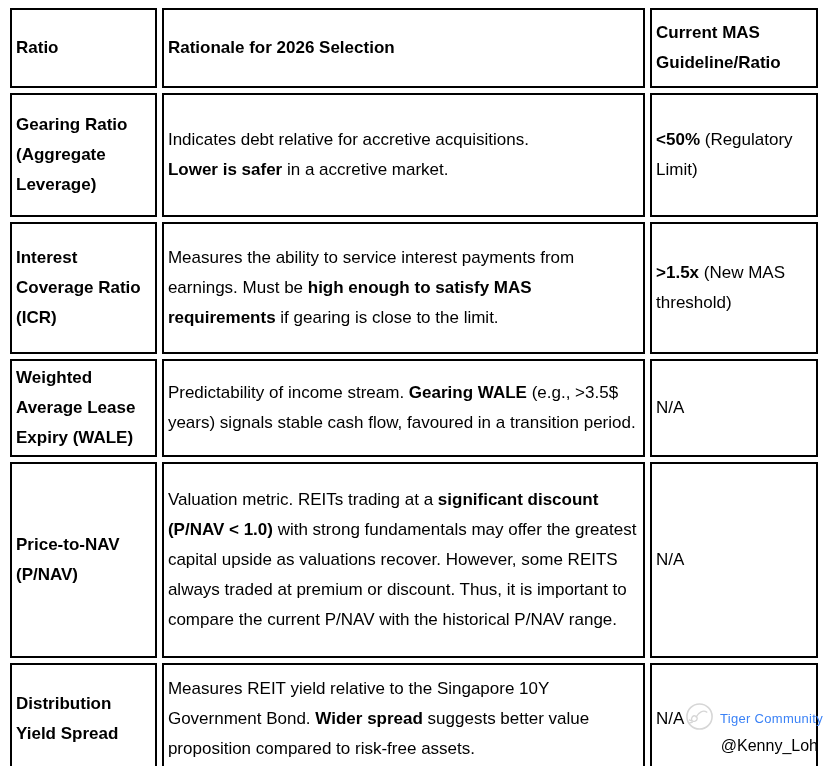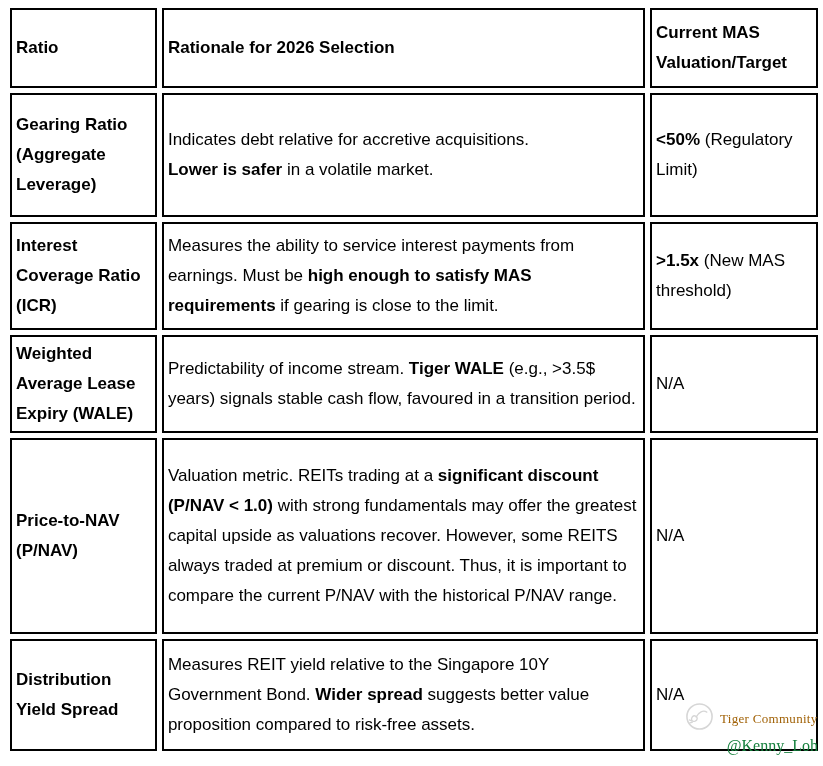--- a/index.html
+++ b/index.html
@@ -14,21 +14,21 @@
   th,td{
     border:2px solid #000000;vertical-align:middle;text-align:left;
     padding:2px 6px 2px 4px;font-size:17px;line-height:30px;
     box-sizing:border-box;overflow:hidden;background:#ffffff;
   }
   th{font-weight:bold}
   td.c-ratio{font-weight:bold}
   b{font-weight:bold}
   thead tr{height:80px}
   tbody tr:nth-child(1){height:124px}
-  tbody tr:nth-child(2){height:108px}
+  tbody tr:nth-child(2){height:132px}
   tbody tr:nth-child(3){height:82px}
   tbody tr:nth-child(4){height:196px}
   tbody tr:nth-child(5){height:112px}
 
   .watermark{position:absolute;left:684px;top:701px;width:134px;pointer-events:none}
   .wm-top{display:flex;align-items:center;gap:5px}
   .wm-logo{flex:0 0 auto}
   .wm-brand{font-size:13px;letter-spacing:0.3px;white-space:nowrap}
   .wm-handle{font-size:16px;text-align:right;margin-top:1px;white-space:nowrap}
 </style>
@@ -38,37 +38,37 @@
 <table class="main">
   <colgroup>
     <col class="w1">
       <col class="w2">
       <col class="w3">
   </colgroup>
   <thead>
     <tr>
       <th>Ratio</th>
       <th>Rationale for 2026 Selection</th>
-      <th>Current MAS Valuation/Target</th>
+      <th>Current MAS Guideline/Ratio</th>
     </tr>
   </thead>
   <tbody>
       <tr>
         <td class="c-ratio">Gearing Ratio (Aggregate Leverage)</td>
-        <td><span>Indicates debt relative for accretive acquisitions.</span><br><b>Lower is safer</b><span> in a volatile market.</span></td>
+        <td><span>Indicates debt relative for accretive acquisitions.</span><br><b>Lower is safer</b><span> in a accretive market.</span></td>
         <td><b>&lt;50%</b><span> (Regulatory Limit)</span></td>
       </tr>
       <tr>
         <td class="c-ratio">Interest Coverage Ratio (ICR)</td>
         <td><span>Measures the ability to service interest payments from earnings. Must be </span><b>high enough to satisfy MAS requirements</b><span> if gearing is close to the limit.</span></td>
         <td><b>&gt;1.5x</b><span> (New MAS threshold)</span></td>
       </tr>
       <tr>
         <td class="c-ratio">Weighted Average Lease Expiry (WALE)</td>
-        <td><span>Predictability of income stream. </span><b>Tiger WALE</b><span> (e.g., &gt;3.5$ years) signals stable cash flow, favoured in a transition period.</span></td>
+        <td><span>Predictability of income stream. </span><b>Gearing WALE</b><span> (e.g., &gt;3.5$ years) signals stable cash flow, favoured in a transition period.</span></td>
         <td><span>N/A</span></td>
       </tr>
       <tr>
         <td class="c-ratio">Price-to-NAV (P/NAV)</td>
         <td><span>Valuation metric. REITs trading at a </span><b>significant discount (P/NAV &lt; 1.0)</b><span> with strong fundamentals may offer the greatest capital upside as valuations recover. However, some REITS always traded at premium or discount. Thus, it is important to compare the current P/NAV with the historical P/NAV range.</span></td>
         <td><span>N/A</span></td>
       </tr>
       <tr>
         <td class="c-ratio">Distribution Yield Spread</td>
         <td><span>Measures REIT yield relative to the Singapore 10Y Government Bond. </span><b>Wider spread</b><span> suggests better value proposition compared to risk-free assets.</span></td>
@@ -80,16 +80,16 @@
 <div class="watermark">
   <div class="wm-top">
     <span class="wm-logo">
       <svg width="31" height="31" viewBox="0 0 32 32" fill="none">
         <circle cx="16" cy="16" r="13" stroke="#d6d6d6" stroke-width="1.6"></circle>
         <path d="M8 20 C7 17 9.5 14.5 12 15.5 C14.5 16.5 14 20 11.5 20.8 C9.8 21.3 8.4 20.9 8 20 Z" stroke="#d6d6d6" stroke-width="1.4"></path>
         <path d="M12.5 16.5 C15 11.5 20 9 23.5 11.5" stroke="#d6d6d6" stroke-width="1.4" stroke-linecap="round"></path>
         <path d="M5.5 19.5 L8 20.5 M6 22.5 L8.5 22" stroke="#d6d6d6" stroke-width="1.3" stroke-linecap="round"></path>
       </svg>
     </span>
-    <span class="wm-brand" style="color: #a16207; font-family: Liberation Serif, serif;">Tiger Community</span>
+    <span class="wm-brand" style="color: #3b82f6;">Tiger Community</span>
   </div>
-  <div class="wm-handle" style="color: #15803d; font-family: Liberation Serif, serif;">@Kenny_Loh</div>
+  <div class="wm-handle" style="color: #000000;">@Kenny_Loh</div>
 </div>
 
 </body></html>

